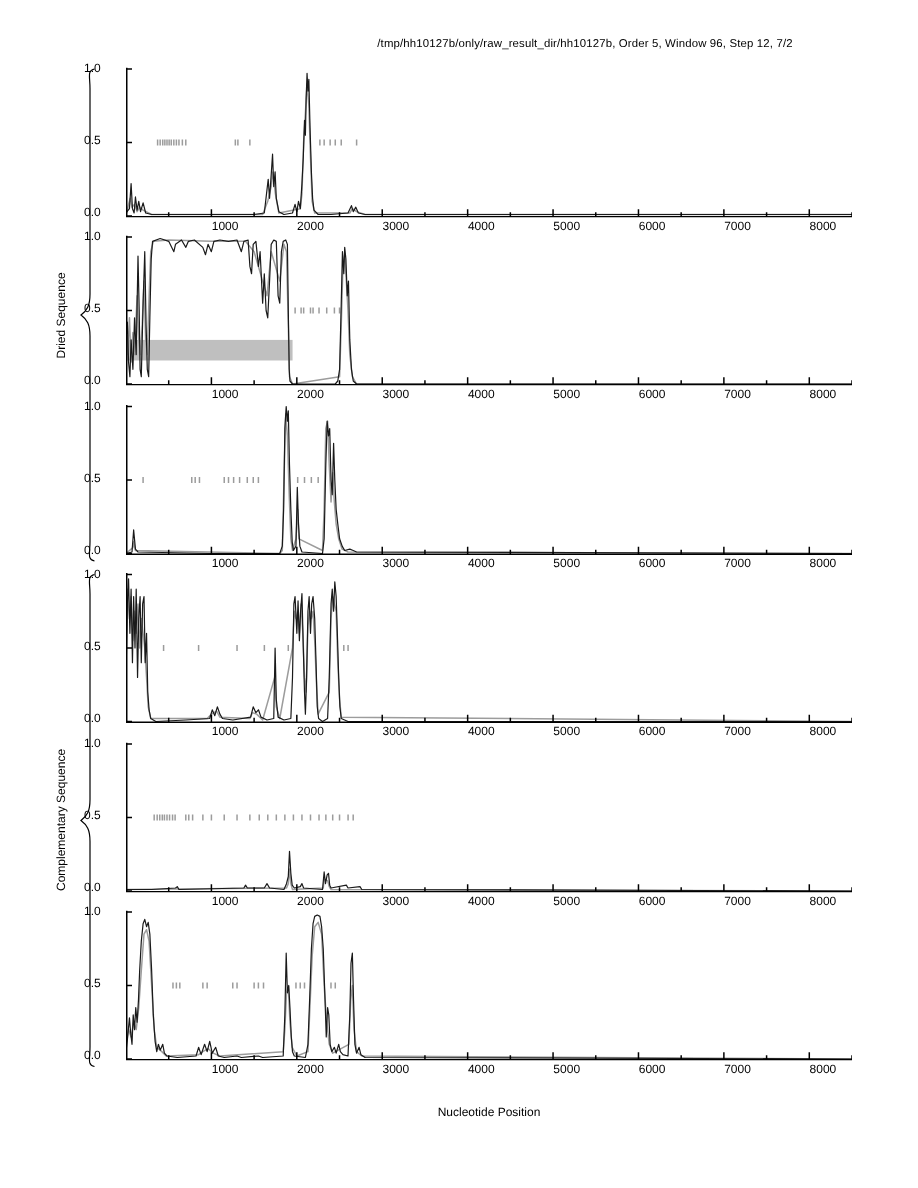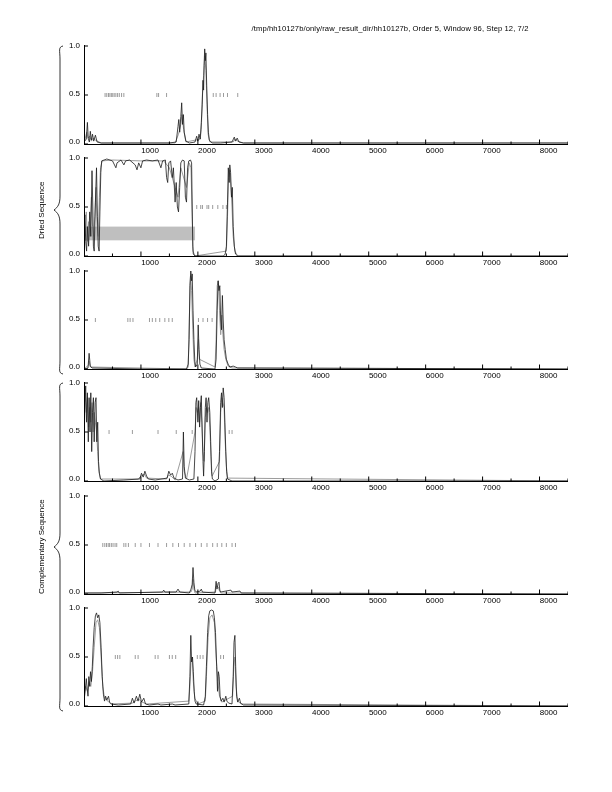--- a/index.html
+++ b/index.html
@@ -2,21 +2,21 @@
 <html><head>
 <meta charset="utf-8">
 <style>
   html,body{margin:0;padding:0;background:#ffffff;}
   #page{position:relative;width:612px;height:792px;background:#ffffff;overflow:hidden;
         font-family:"Liberation Sans", sans-serif;color:#000;}
   #title{position:absolute;top:24px;left:180px;width:420px;text-align:center;
          font-size:7.6px;letter-spacing:0.1px;}
   .panel{position:absolute;left:0;width:612px;height:114px;}
   .plot-svg{position:absolute;left:84px;top:0;}
-  .ytick{position:absolute;width:24px;left:56px;text-align:right;font-size:8px;}
+  .ytick{position:absolute;width:24px;left:56px;font-size:8px;}
   .xtick{position:absolute;width:36px;text-align:right;font-size:8px;top:101px;}
   #xlabel{position:absolute;top:737px;left:84px;width:484px;text-align:center;font-size:8px;}
   .vlabel{position:absolute;left:34px;width:14px;display:flex;align-items:center;justify-content:center;
           writing-mode:vertical-rl;transform:rotate(180deg);font-size:8px;white-space:nowrap;}
   .brace{position:absolute;left:50px;width:16px;}
 </style>
 </head>
 <body>
 
 <div id="page">
@@ -358,13 +358,14 @@
       <span class="xtick" style="left: 122.941px;">1000</span>
       <span class="xtick" style="left: 179.882px;">2000</span>
       <span class="xtick" style="left: 236.824px;">3000</span>
       <span class="xtick" style="left: 293.765px;">4000</span>
       <span class="xtick" style="left: 350.706px;">5000</span>
       <span class="xtick" style="left: 407.647px;">6000</span>
       <span class="xtick" style="left: 464.588px;">7000</span>
       <span class="xtick" style="left: 521.529px;">8000</span>
     </div>
 
+  <div id="xlabel">Nucleotide Position</div>
 </div>
 
 </body></html>

